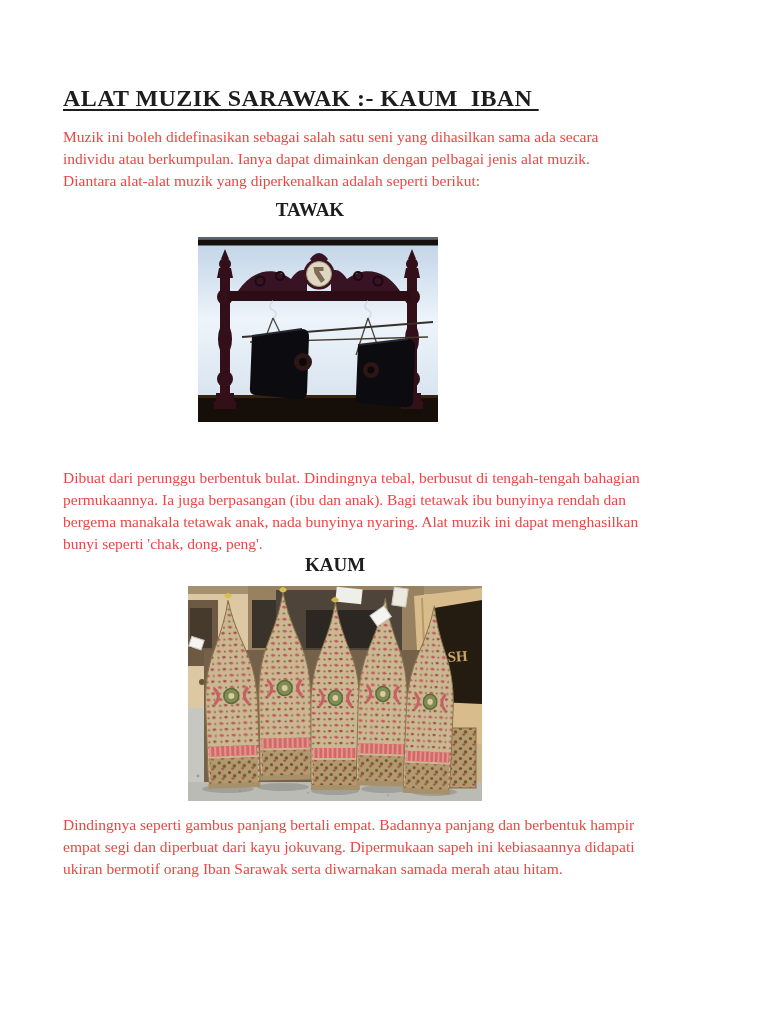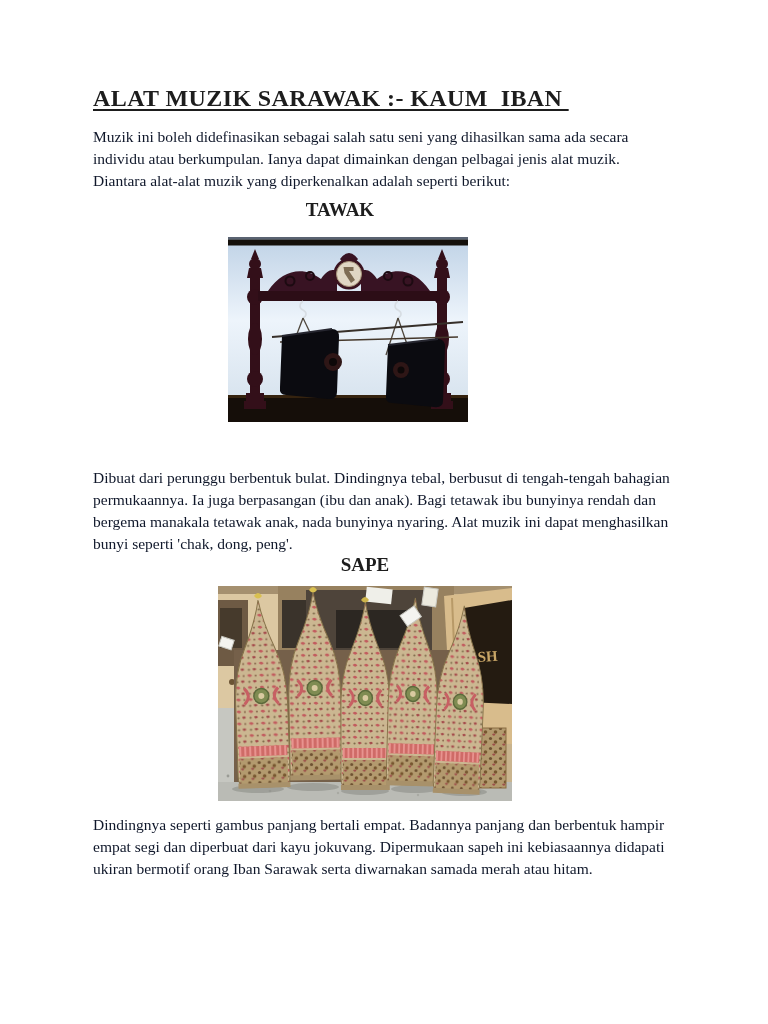--- a/index.html
+++ b/index.html
@@ -5,39 +5,39 @@
 <style>
   html,body{margin:0;padding:0;background:#ffffff;}
   .page{
     position:relative;
     width:768px;height:1024px;
     background:#ffffff;
     overflow:hidden;
     font-family:"Liberation Serif", serif;
     color:#222222;
   }
-  .content{padding:84px 0 0 93px;}
+  .content{padding:84px 0 0 63px;}
   .doc-title{
     margin:0 0 14px 0;
     font-size:24px;
     line-height:28px;
     font-weight:bold;
     letter-spacing:0.4px;
     color:#1d1d1d;
     text-decoration:underline;
     text-decoration-thickness:2px;
     text-underline-offset:3px;
     white-space:pre;
   }
   .para{
     margin:0;
     width:640px;
     font-size:15.5px;
     line-height:22px;
-    color:#0f172a;
+    color:#ef4444;
     white-space:pre-line;
   }
   .para.intro{margin-bottom:8px;}
   .para.after-fig1{margin-bottom:0;}
   .fig{margin:0;}
   .fig h2{
     margin:0;
     font-size:19px;
     line-height:20px;
     font-weight:bold;
@@ -149,21 +149,21 @@
         </g>
       </svg>
     </div>
 
     <p class="para after-fig1">Dibuat dari perunggu berbentuk bulat. Dindingnya tebal, berbusut di tengah-tengah bahagian
 permukaannya. Ia juga berpasangan (ibu dan anak). Bagi tetawak ibu bunyinya rendah dan
 bergema manakala tetawak anak, nada bunyinya nyaring. Alat muzik ini dapat menghasilkan
 bunyi seperti 'chak, dong, peng'.</p>
 
     <div class="fig fig-sape">
-      <h2>SAPE</h2>
+      <h2>KAUM</h2>
 
       <svg class="photo" width="294" height="215" viewBox="0 0 294 215" role="img">
         <defs>
           <pattern id="carve" width="12" height="12" patternUnits="userSpaceOnUse">
             <rect width="12" height="12" fill="#cbb791"></rect>
             <path d="M1.5 3 q3 -2.5 5 0.5 q-2.5 2.5 -5 -0.5" fill="#c25b5e"></path>
             <path d="M7 8.5 q3 -2 4 0.8 q-3 2.5 -4 -0.8" fill="#a54c4c"></path>
             <circle cx="3.5" cy="9.5" r="1.1" fill="#7c6848"></circle>
             <circle cx="10" cy="3.5" r="1" fill="#86644a"></circle>
           </pattern>

